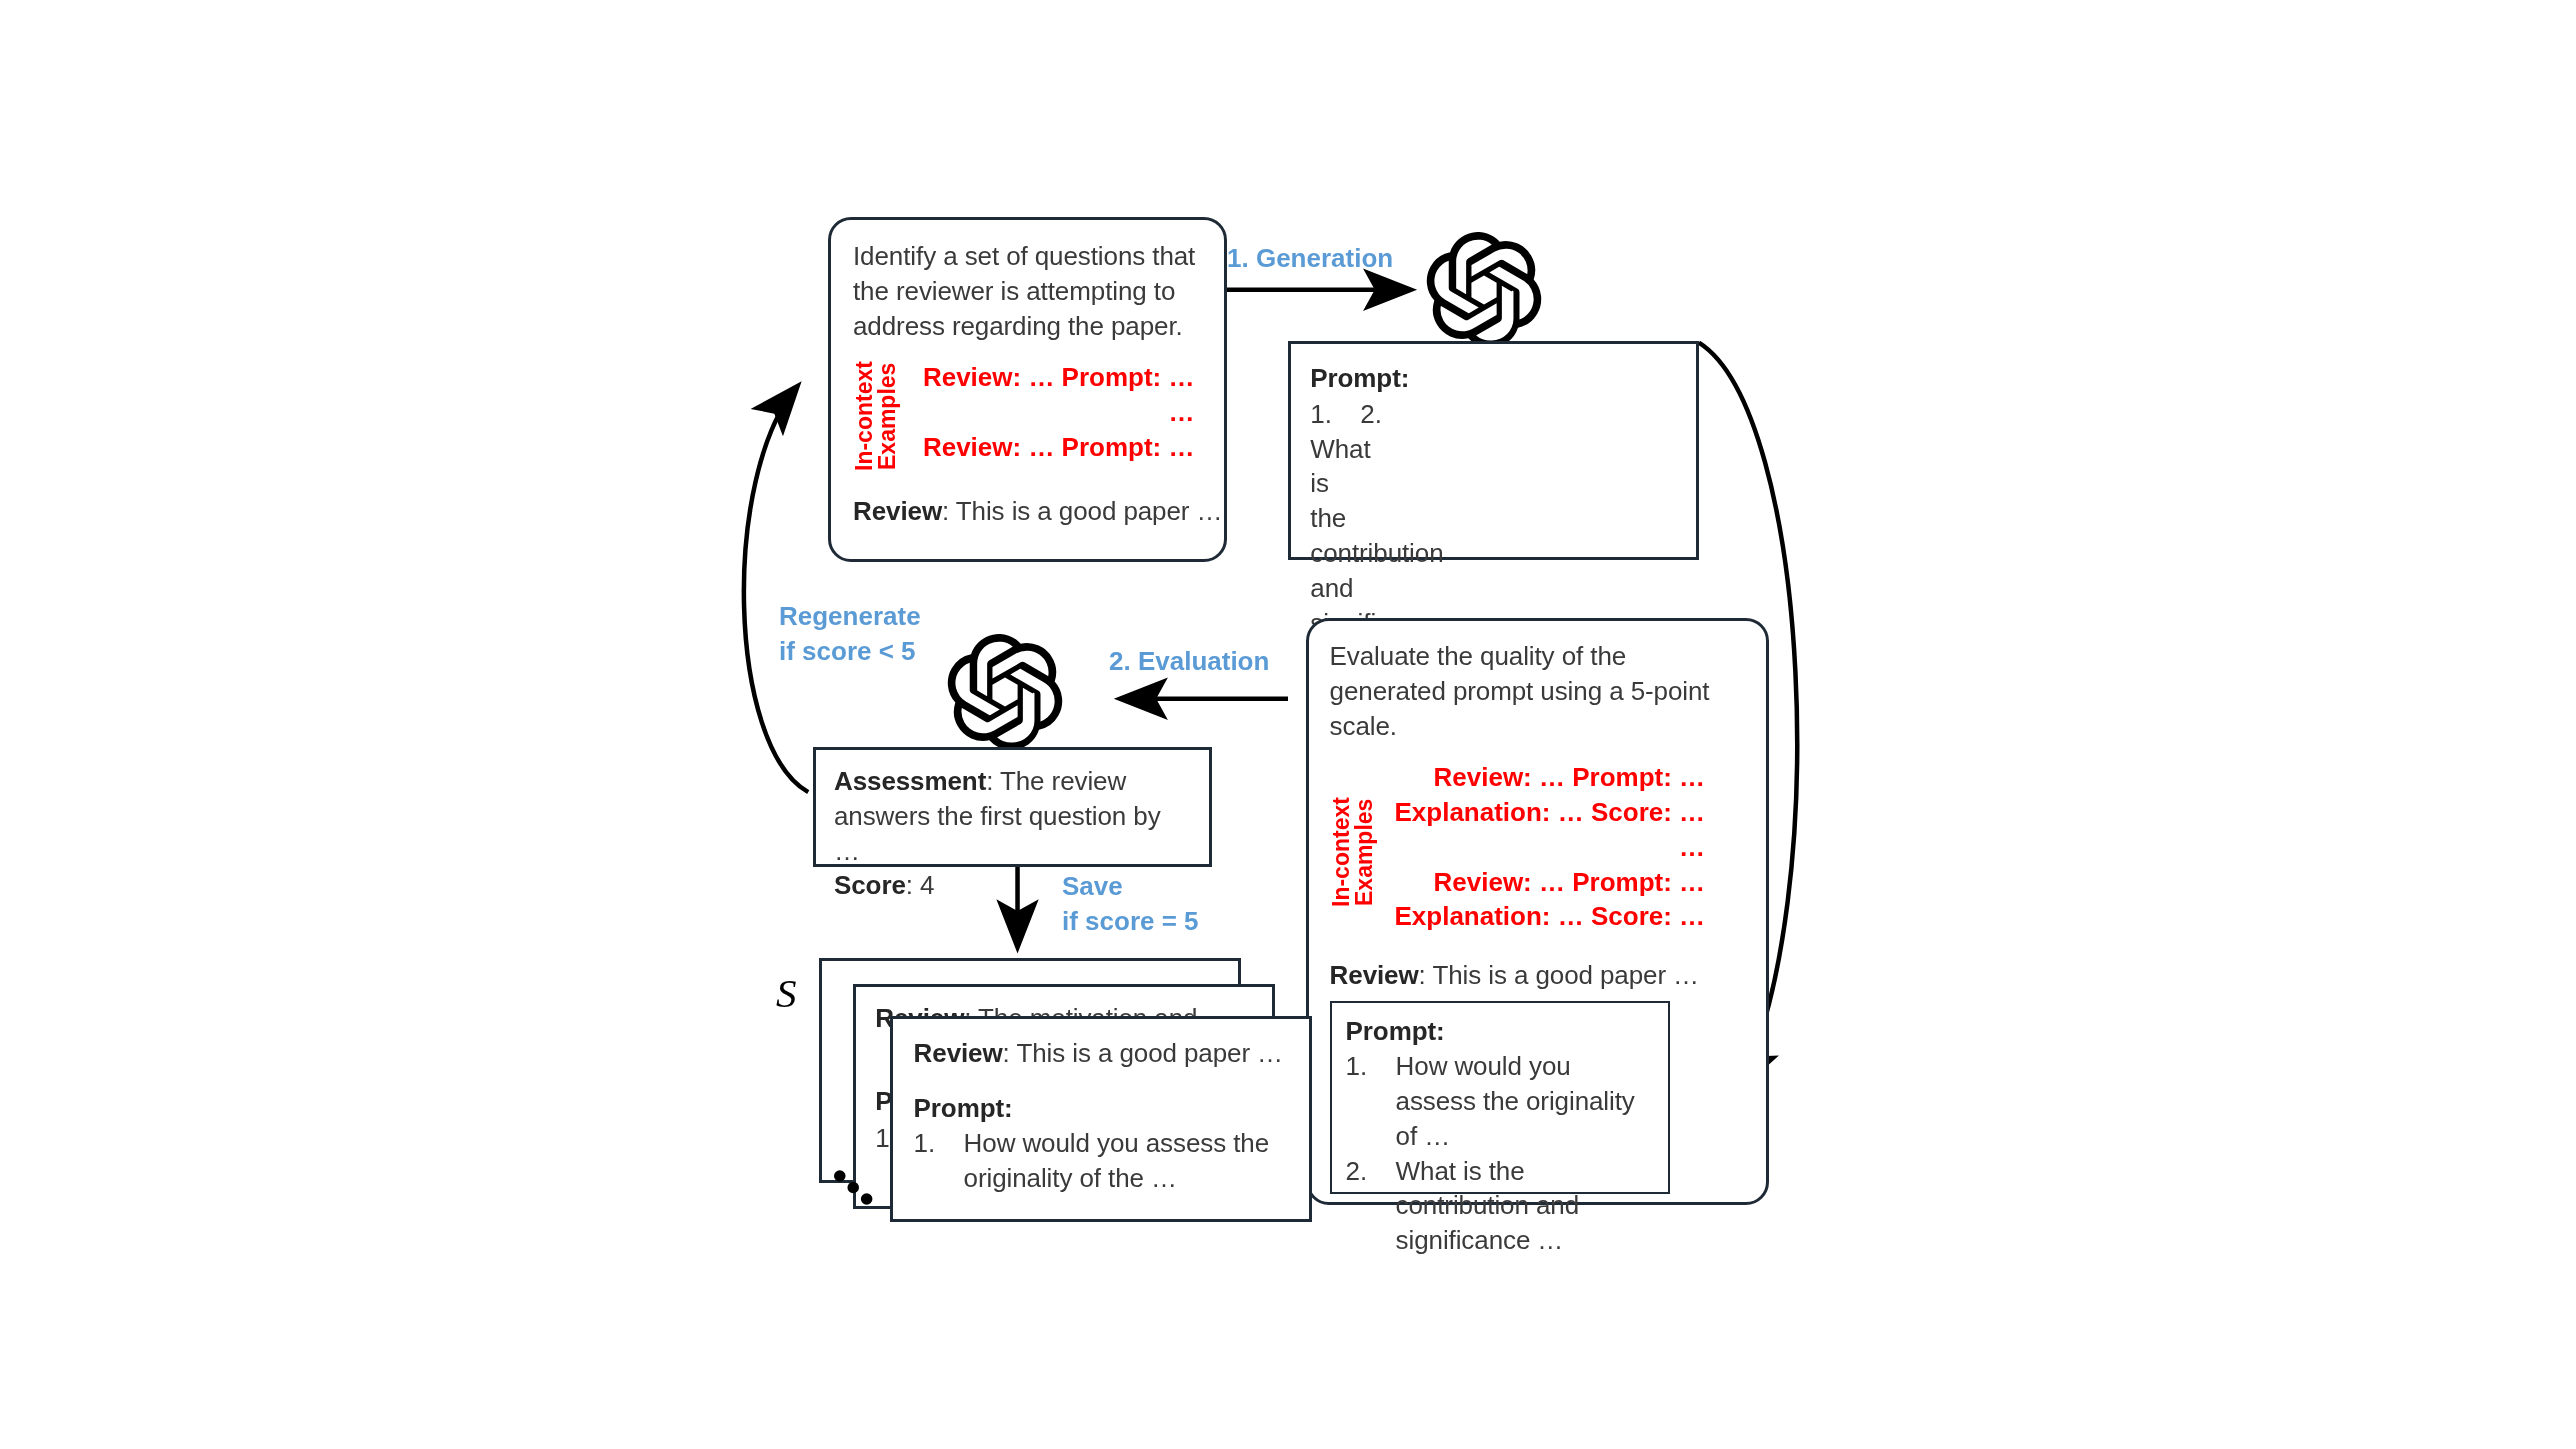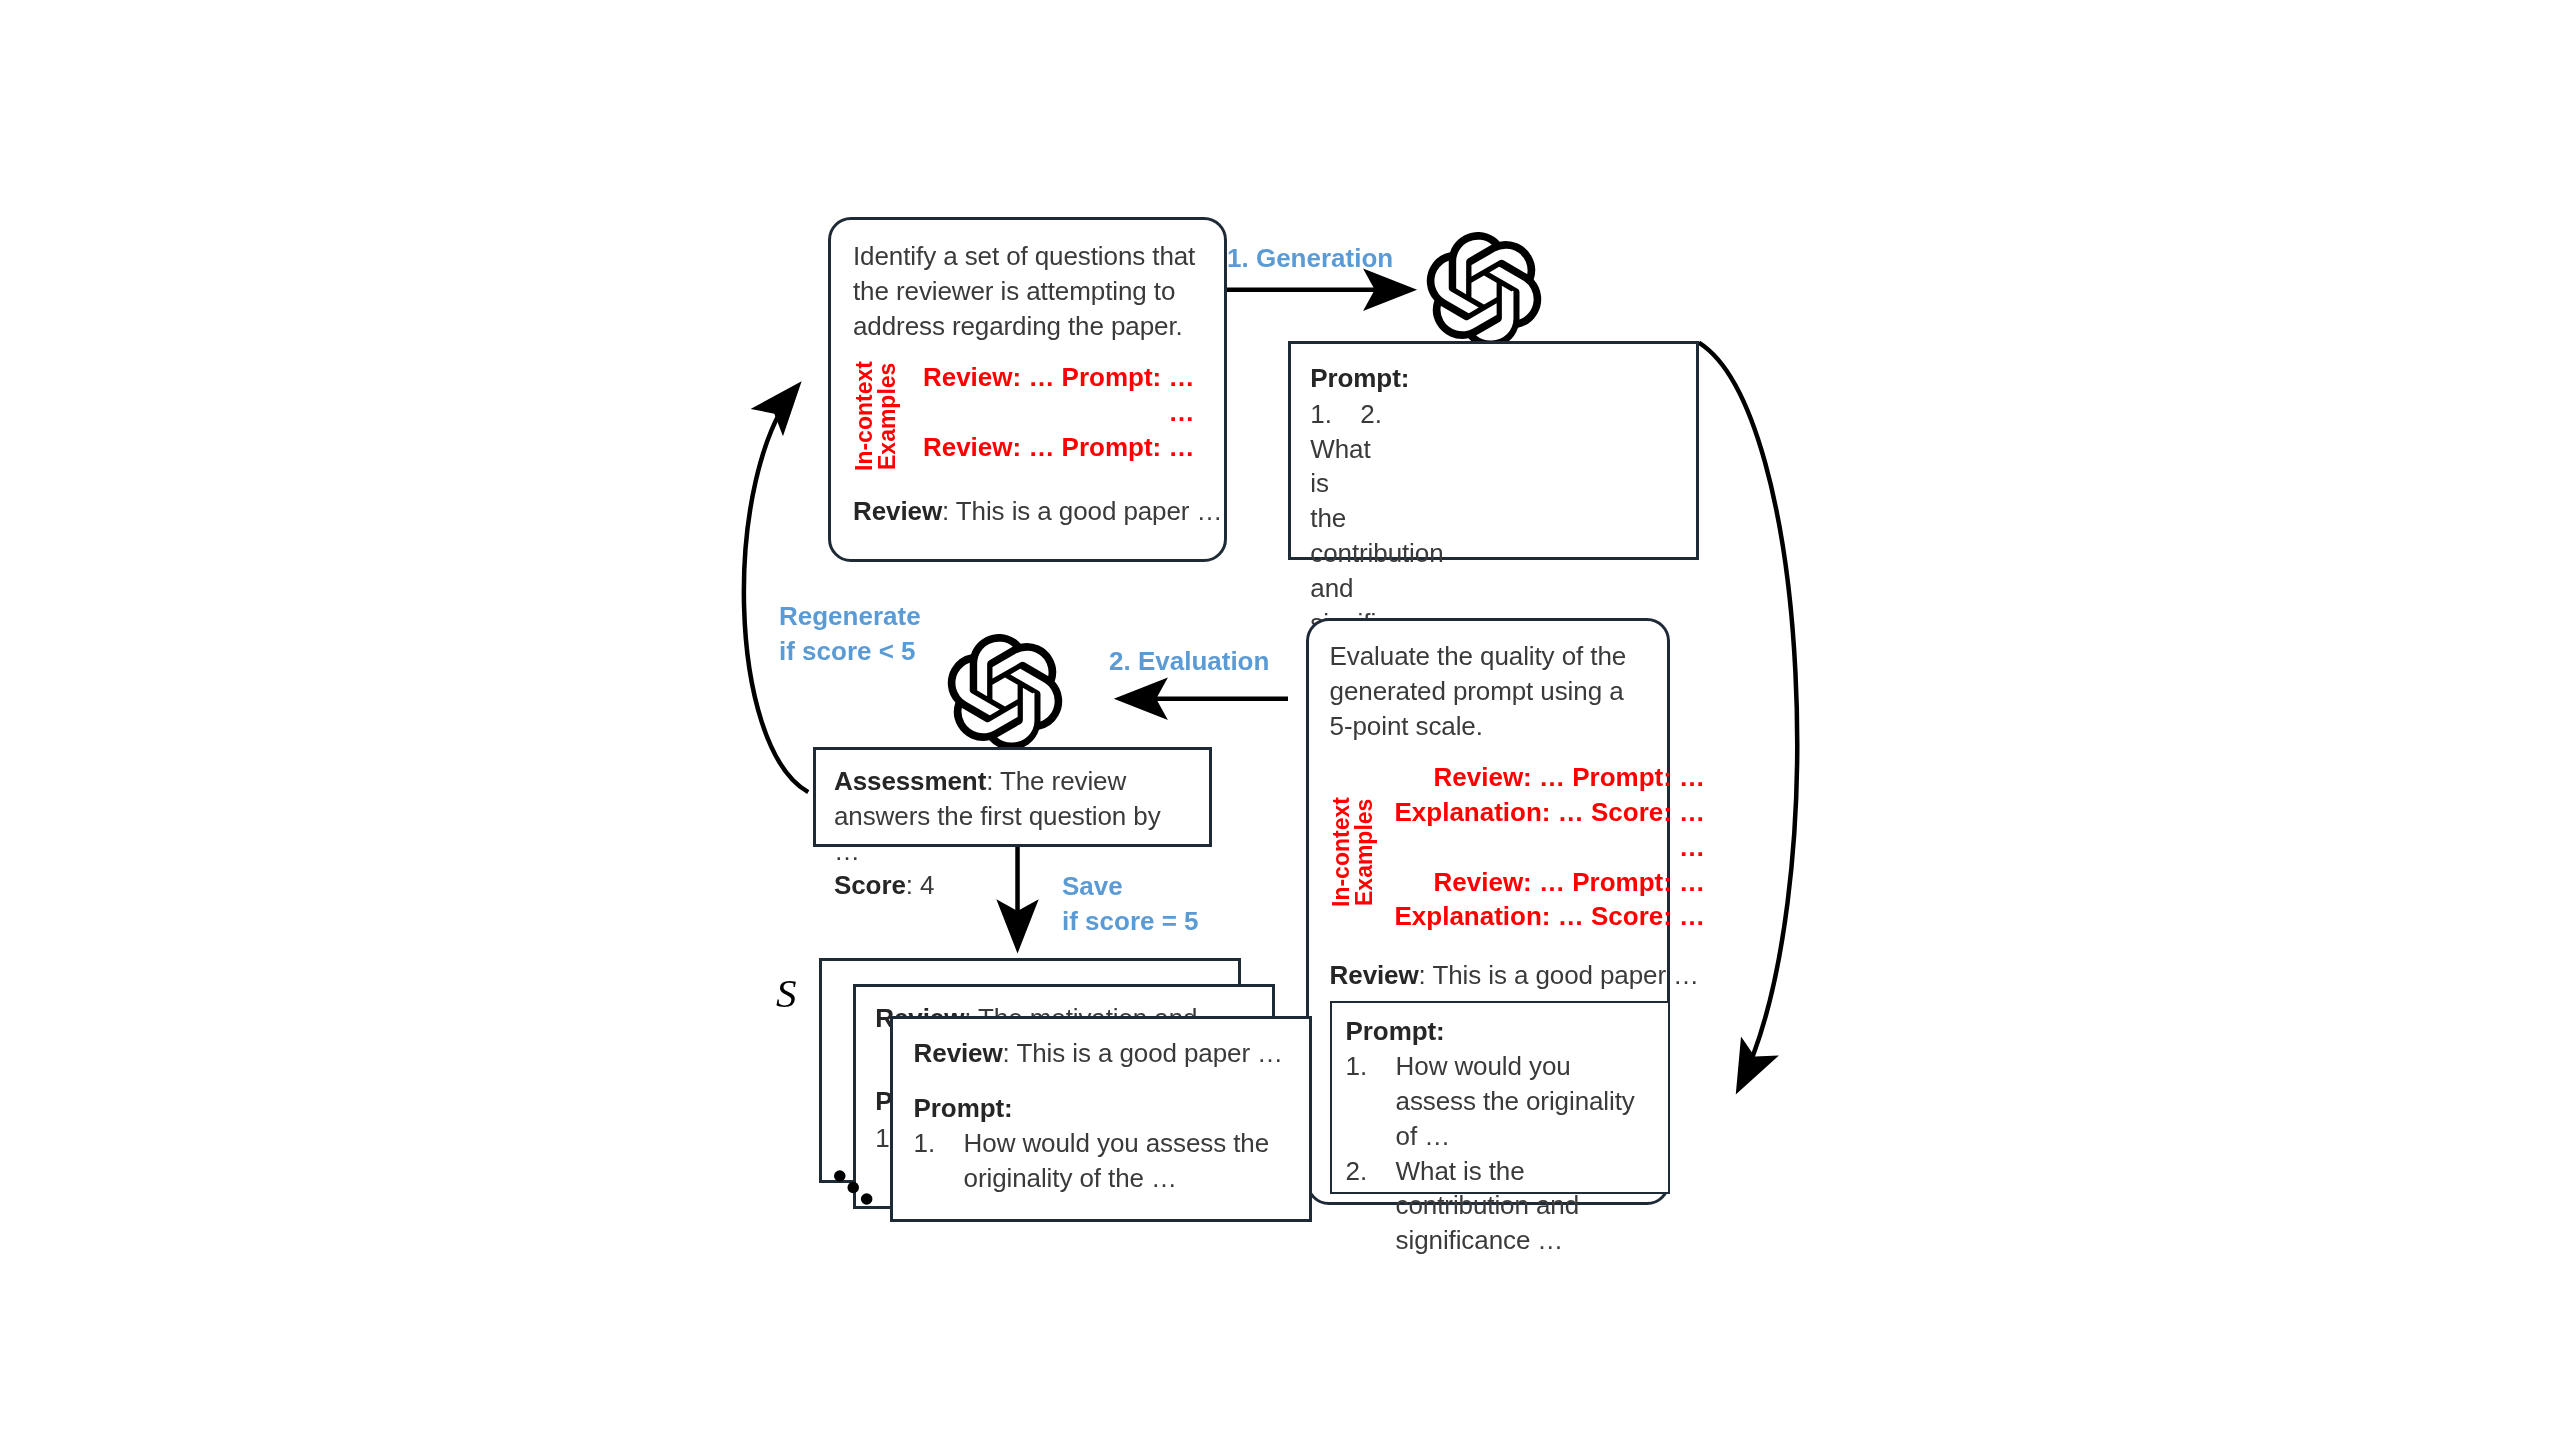--- a/index.html
+++ b/index.html
@@ -175,21 +175,21 @@
     </div>
   </div>
 
   <div class="blue-label" style="left:779px; top:599px;">
     <div>Regenerate</div>
     <div>if score &lt; 5</div>
   </div>
 
   <div class="blue-label" style="left:1109px; top:644px;">2. Evaluation</div>
 
-  <div class="box rounded" style="left:1291px; top:618px; width:364px; height:587px; padding:18px 20.6px;">
+  <div class="box rounded" style="left:1291px; top:618px; width:463px; height:587px; padding:18px 20.6px;">
 
     <div class="body-txt">Evaluate the quality of the generated prompt using a 5-point scale.</div>
 
     <div style="display:flex; align-items:flex-start; margin-top:16.7px;">
 
       <div style="display:flex; height:184px; margin-right:7.7px;">
         <div class="ic-label">In-context</div>
         <div class="ic-label">Examples</div>
       </div>
 
@@ -214,21 +214,21 @@
 
       <div class="olist body-txt">
         <div class="num">1.</div>
         <div class="itm">How would you assess the originality of …</div>
         <div class="num">2.</div>
         <div class="itm">What is the contribution and significance …</div>
       </div>
     </div>
   </div>
 
-  <div class="box sharp" style="left:813px; top:747px; width:399px; height:100px; padding:14px 18px;">
+  <div class="box sharp" style="left:813px; top:747px; width:399px; height:120px; padding:14px 18px;">
 
     <div class="body-txt">
       <span class="bld">Assessment</span><span>: The review answers the first question by …</span>
     </div>
 
     <div class="body-txt">
       <span class="bld">Score</span><span>: 4</span>
     </div>
   </div>
 

